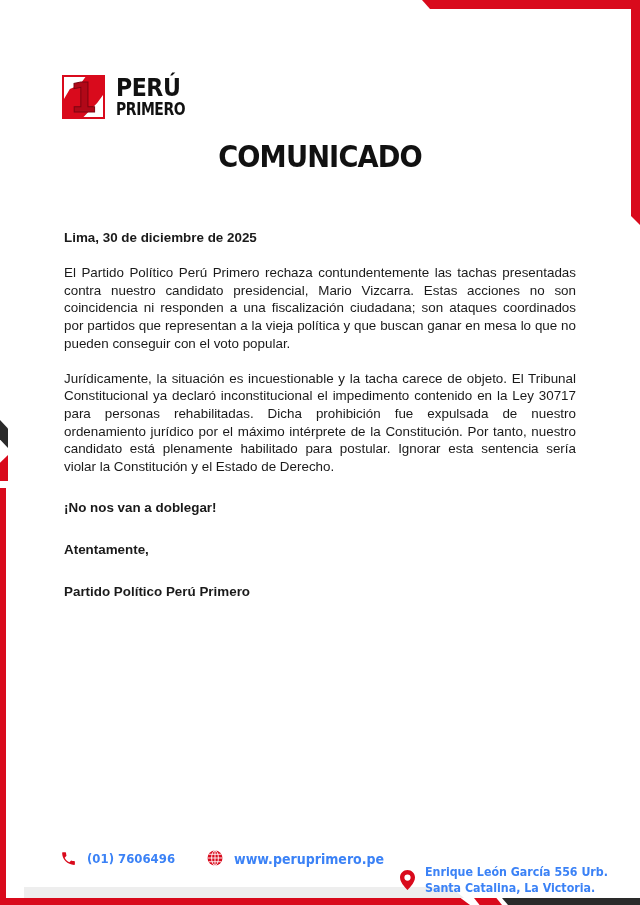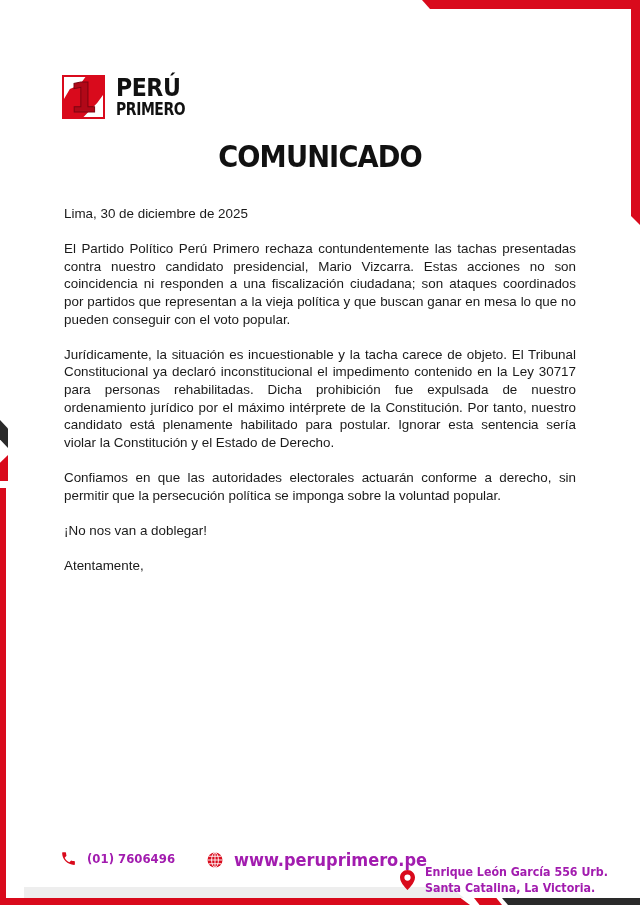--- a/index.html
+++ b/index.html
@@ -42,26 +42,26 @@
     .logo-text .l2 { font-family: "DejaVu Sans", sans-serif; font-weight: bold; font-size: 17px;
       letter-spacing: -0.5px; color: #111; transform: scaleX(0.82); transform-origin: left; display: block; margin-top: 1px; }
 
     .title { position: absolute; left: 0; width: 640px; top: 138px; text-align: center;
       font-family: "DejaVu Sans", sans-serif; font-weight: bold; font-size: 31px; letter-spacing: -1px;
       color: #111; transform: scaleX(0.88); }
 
     .body { position: absolute; left: 64px; width: 512px; top: 205px; font-size: 13.4px; line-height: 17.6px; color: #1a1a1a; }
     .body p { text-align: justify; margin-bottom: 17.6px; }
     .body p.last { text-align-last: left; }
-    .body .bold { font-weight: normal; }
+    .body .bold { font-weight: bold; margin-top: 24px; }
 
     .footer { position: absolute; top: 848px; left: 0; width: 640px; }
-    .f-item { position: absolute; display: flex; align-items: center; font-family: "DejaVu Sans", sans-serif; font-weight: bold; color: #a21caf; }
+    .f-item { position: absolute; display: flex; align-items: center; font-family: "DejaVu Sans", sans-serif; font-weight: bold; color: #3b82f6; }
     .f-phone { left: 60px; top: 0; font-size: 13px; }
-    .f-web { left: 206px; top: 0; font-size: 18px; }
+    .f-web { left: 206px; top: 0; font-size: 14px; align-items: flex-end; }
     .f-addr { left: 400px; top: 16px; font-size: 12.3px; line-height: 16px; }
     .f-item svg { margin-right: 10px; flex-shrink: 0; }
     .f-item .txt { transform: scaleX(0.9); transform-origin: left; white-space: nowrap; }
   </style>
 </head>
 <body>
 
 <div class="deco top-bar"></div>
 <div class="deco right-bar"></div>
 <div class="deco left-dark"></div>
@@ -83,23 +83,23 @@
     <span class="l2">PRIMERO</span>
   </div>
 </div>
 
 <div class="title">COMUNICADO</div>
 
 <div class="body">
   <p class="bold last">Lima, 30 de diciembre de 2025</p>
   <p class="last">El Partido Político Perú Primero rechaza contundentemente las tachas presentadas contra nuestro candidato presidencial, Mario Vizcarra. Estas acciones no son coincidencia ni responden a una fiscalización ciudadana; son ataques coordinados por partidos que representan a la vieja política y que buscan ganar en mesa lo que no pueden conseguir con el voto popular.</p>
   <p class="last">Jurídicamente, la situación es incuestionable y la tacha carece de objeto. El Tribunal Constitucional ya declaró inconstitucional el impedimento contenido en la Ley 30717 para personas rehabilitadas. Dicha prohibición fue expulsada de nuestro ordenamiento jurídico por el máximo intérprete de la Constitución. Por tanto, nuestro candidato está plenamente habilitado para postular. Ignorar esta sentencia sería violar la Constitución y el Estado de Derecho.</p>
-  <p class="last">Confiamos en que las autoridades electorales actuarán conforme a derecho, sin permitir que la persecución política se imponga sobre la voluntad popular.</p>
   <p class="bold last">¡No nos van a doblegar!</p>
   <p class="bold last">Atentamente,</p>
+  <p class="bold last">Partido Político Perú Primero</p>
 </div>
 
 <div class="footer">
   <div class="f-item f-phone" style="top:2px;">
     <svg width="17" height="17" viewBox="0 0 24 24">
       <path fill="#d90a1c" d="M6.6 10.8c1.4 2.8 3.8 5.1 6.6 6.6l2.2-2.2c.3-.3.7-.4 1-.2 1.1.4 2.3.6 3.6.6.6 0 1 .4 1 1V20c0 .6-.4 1-1 1C10.6 21 3 13.4 3 4c0-.6.4-1 1-1h3.5c.6 0 1 .4 1 1 0 1.3.2 2.5.6 3.6.1.3 0 .7-.2 1L6.6 10.8z"></path>
     </svg>
     <span class="txt">(01) 7606496</span>
   </div>
   <div class="f-item f-web" style="top:1px;">

